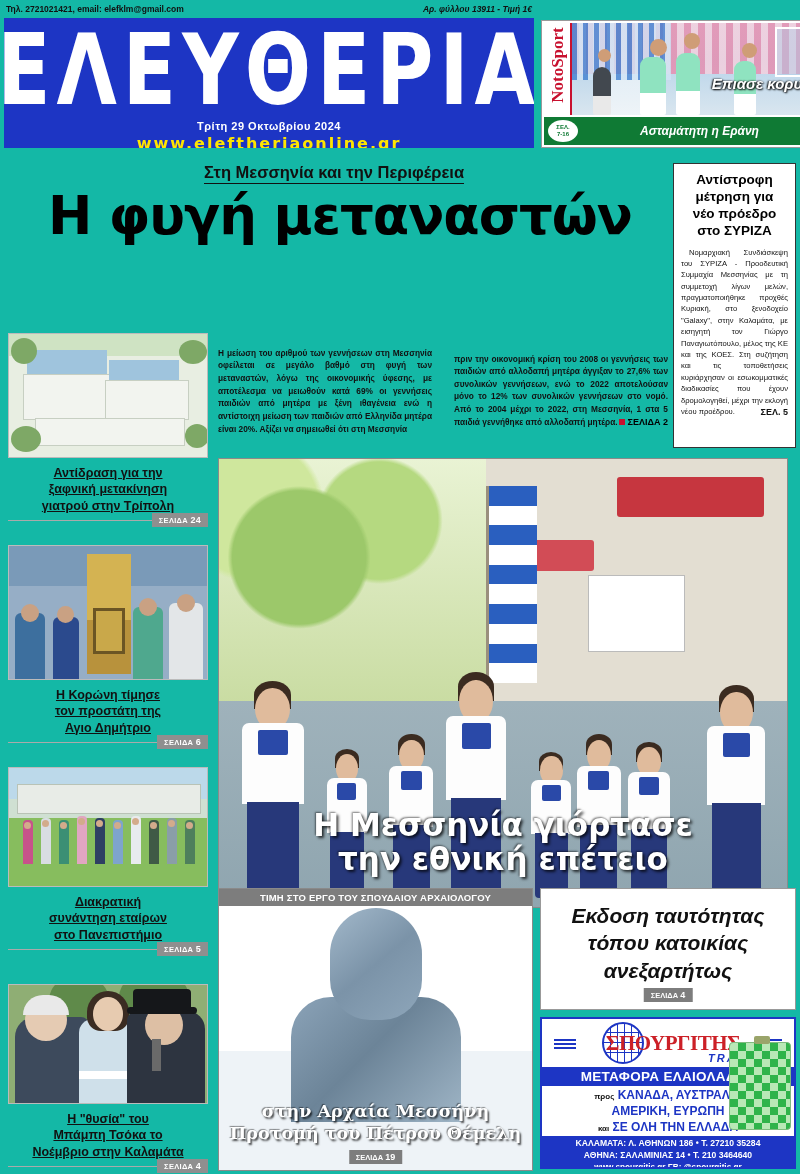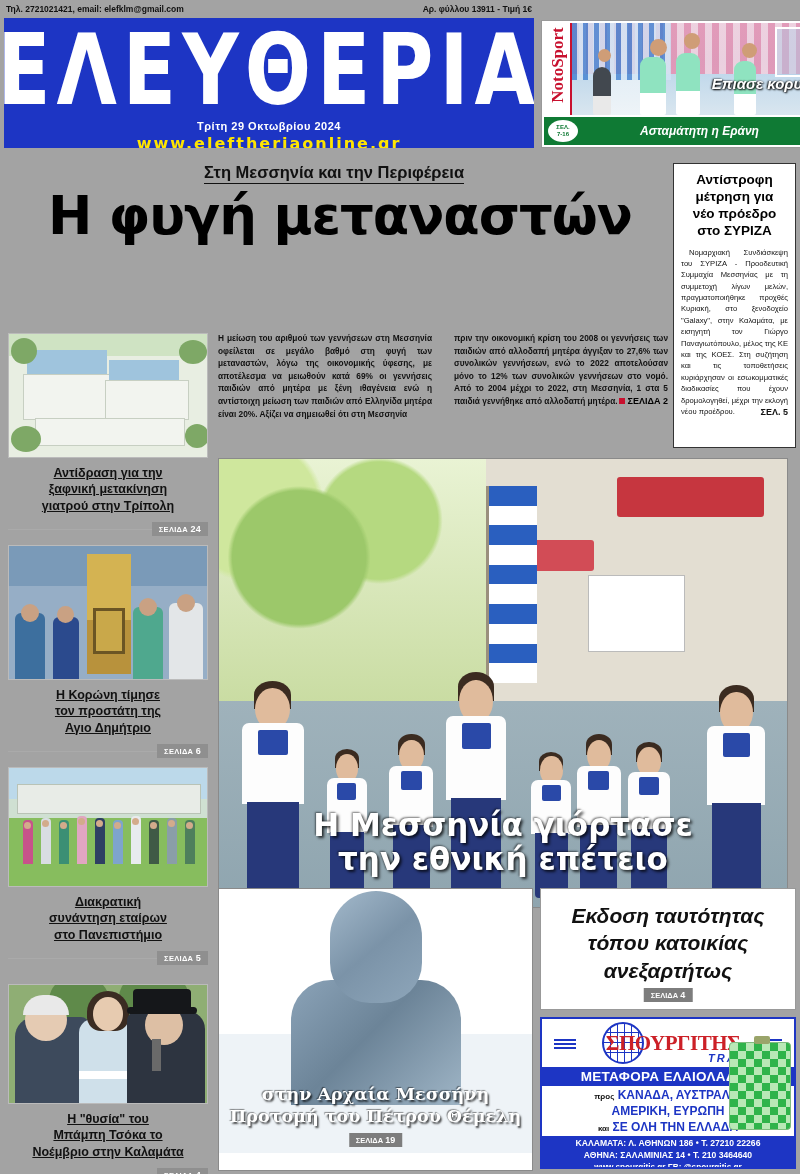--- a/index.html
+++ b/index.html
@@ -2,29 +2,29 @@
 <html><head>
 <meta charset="utf-8">
 <style>
   * { box-sizing: border-box; margin: 0; padding: 0; }
   html, body {
     width: 800px; height: 1174px;
     background: #ffffff;
     font-family: "Liberation Sans", sans-serif;
     overflow: hidden;
   }
-  .page { position: relative; width: 800px; height: 1174px; background:#a3a3a3; }
+  .page { position: relative; width: 800px; height: 1174px; background:#14b8a6; }
 
   
   .topbar {
     position:absolute; left:0; top:0; width:800px; height:18px;
     display:flex; align-items:center; justify-content:space-between;
     padding:0 6px; font-size:8.5px; font-weight:bold; color:#111;
   }
-  .topbar .right { padding-right:262px; }
+  .topbar .right { padding-right:262px;font-style:italic; }
 
   
   .masthead {
     position:absolute; left:4px; top:18px; width:530px; height:130px;
     background:#1d35c4; overflow:hidden;
   }
   .logo-wrap {
     position:absolute; left:0; top:6px; width:530px; height:92px;
     display:flex; align-items:center; justify-content:center;
   }
@@ -124,36 +124,36 @@
   }
   .syriza p {
     font-size:7.6px; line-height:1.5; color:#111; text-align:justify;
     text-indent:8px;
   }
   .syriza .pg { font-weight:bold; font-size:9px; float:right; }
 
   
   .lead {
     position:absolute; left:218px; top:332px; width:450px; height:118px;
-    display:flex; gap:22px;
+    display:flex; gap:22px;align-items:center;
   }
   .lead .col { width:218px; font-size:8.3px; line-height:1.52; text-align:justify; color:#111; font-weight:bold; }
   .pagelink { color:#c8102e; font-weight:bold; font-size:9px; float:right; }
   .pagelink b { color:#000; }
   .sq { display:inline-block; width:6px; height:6px; background:#c8102e; margin-right:3px; }
 
   
   .teaser { position:absolute; left:8px; width:200px; }
   .teaser .ph { width:200px; border:1px solid #bbb; position:relative; overflow:hidden; }
   .teaser .cap {
     text-align:center; font-size:12.5px; font-weight:bold; color:#111;
     line-height:1.3; padding:7px 2px 4px;text-decoration:underline;
   }
   .teaser .rule {
-    position:relative; height:16px; margin-top:11px;
+    position:relative; height:16px; margin-top:2px;
     border-top:1px solid #aaa;
   }
   .pagetag {
     position:absolute; right:0; top:-8px;
     background:#8f8f8f; color:#fff; font-size:7.5px; font-weight:bold;
     padding:2px 7px; letter-spacing:.3px;
   }
   .pagetag b { font-size:9px; }
 
   
@@ -594,20 +594,21 @@
       <div>Η Μεσσηνία γιόρτασε</div>
       <div>την εθνική επέτειο</div>
     </div>
     <div class="tag-dark" style="right:4px; bottom:4px;">
       <span>ΣΕΛΙΔΑ</span>
       <b>6</b>
     </div>
   </div>
 
   <div class="bustbox">
+    <div class="bust-head">ΤΙΜΗ ΣΤΟ ΕΡΓΟ ΤΟΥ ΣΠΟΥΔΑΙΟΥ ΑΡΧΑΙΟΛΟΓΟΥ</div>
     <div class="bust-img">
       <div class="bust-body"></div>
       <div class="bust-headp"></div>
       <div class="bust-caption">
         <div>στην Αρχαία Μεσσήνη</div>
         <div>Προτομή του Πέτρου Θέμελη</div>
       </div>
       <div class="tag-dark" style="left:50%; transform:translateX(-50%); bottom:6px;">
         <span>ΣΕΛΙΔΑ</span>
         <b>19</b>
@@ -643,19 +644,19 @@
         <span class="sm">προς</span>
         <span>ΚΑΝΑΔΑ, ΑΥΣΤΡΑΛΙΑ</span>
       </div>
       <div class="l">ΑΜΕΡΙΚΗ, ΕΥΡΩΠΗ</div>
       <div class="l">
         <span class="sm">και</span>
         <span>ΣΕ ΟΛΗ ΤΗΝ ΕΛΛΑΔΑ</span>
       </div>
     </div>
     <div class="ad-foot">
-      <div>ΚΑΛΑΜΑΤΑ: Λ. ΑΘΗΝΩΝ 186 • Τ. 27210 22266</div>
+      <div>ΚΑΛΑΜΑΤΑ: Λ. ΑΘΗΝΩΝ 186 • Τ. 27210 35284</div>
       <div>ΑΘΗΝΑ: ΣΑΛΑΜΙΝΙΑΣ 14 • Τ. 210 3464640</div>
       <div class="web">www.spourgitis.gr  FB: @spourgitis.gr</div>
     </div>
   </div>
 
 </div>
 
 </body></html>

